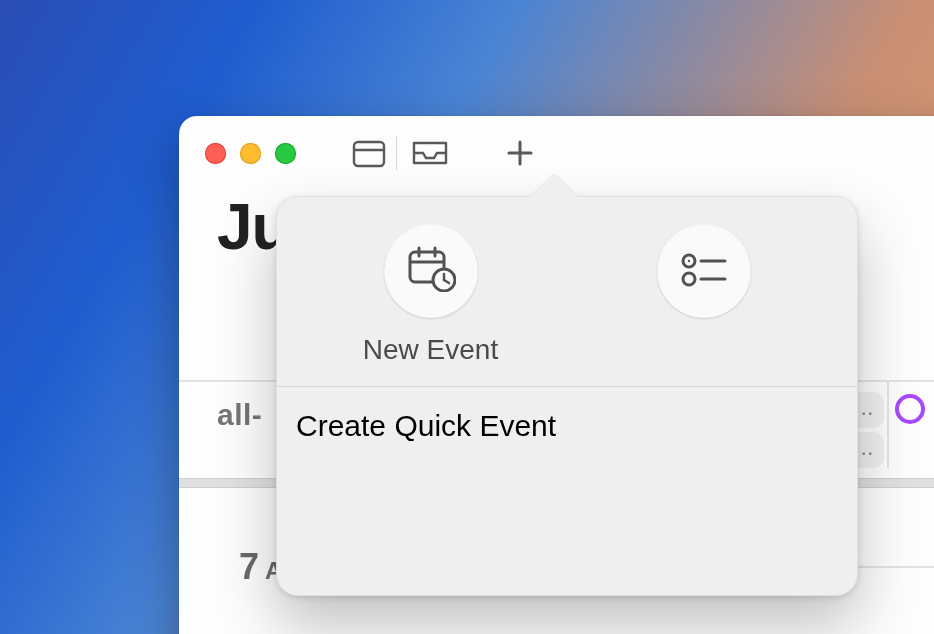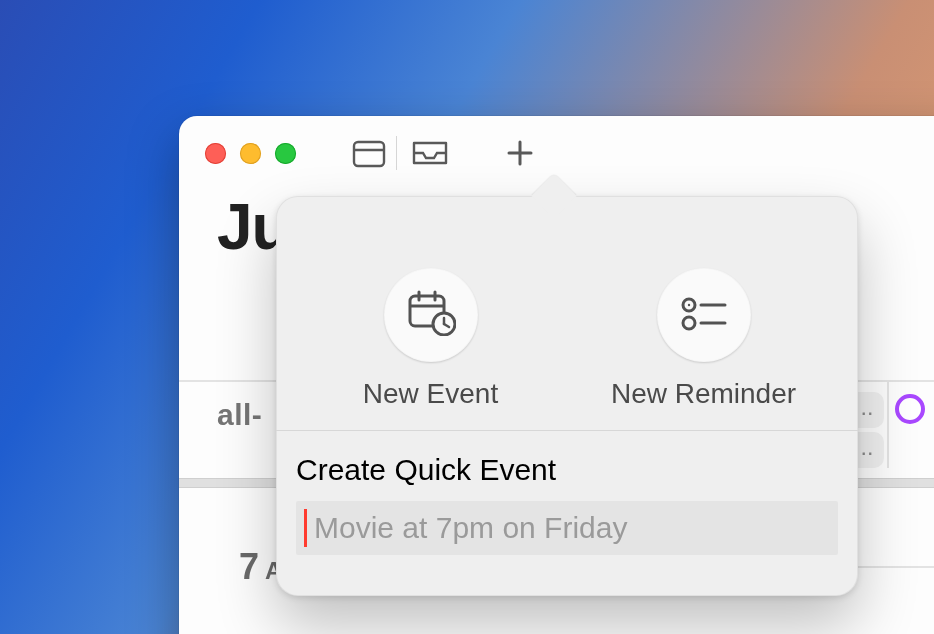--- a/index.html
+++ b/index.html
@@ -128,21 +128,20 @@
     transform: rotate(45deg);
     border-top-left-radius: 6px;
     box-shadow: -1px -1px 1px rgba(0,0,0,.06);
   }
 
   .pop-top {
     display: flex;
     justify-content: space-around;
     padding: 28px 18px 20px;
     border-bottom: 1px solid #d7d7d7;
-    margin-top: 44px;
   }
   .type-btn {
     display: flex; flex-direction: column; align-items: center; gap: 16px;
     width: 50%;
     cursor: default;
   }
   .type-circle {
     width: 94px; height: 94px; border-radius: 50%; background: #fafafa;
     box-shadow: 0 1px 2px rgba(0,0,0,.15), inset 0 0 0 1px rgba(0,0,0,.02);
     display: flex; align-items: center; justify-content: center;
@@ -258,27 +257,22 @@
           <span>
             <svg width="50" height="40" viewBox="0 0 50 40" fill="none" stroke="#525252" stroke-width="3" stroke-linecap="round">
               <circle cx="10" cy="12" r="6"></circle>
               <circle cx="10" cy="12" r="1.2" fill="#525252" stroke="none"></circle>
               <line x1="22" y1="12" x2="46" y2="12"></line>
               <circle cx="10" cy="30" r="6"></circle>
               <line x1="22" y1="30" x2="46" y2="30"></line>
             </svg>
           </span>
         </div>
-        <div class="type-label">New Reminder</div>
       </div>
 
     </div>
 
     <div class="pop-bottom">
       <div class="quick-label">Create Quick Event</div>
-      <div class="quick-field">
-        <div class="quick-caret"></div>
-        <input type="text" placeholder="Movie at 7pm on Friday" style="">
-      </div>
     </div>
   </div>
 
 </div>
 
 </body></html>

